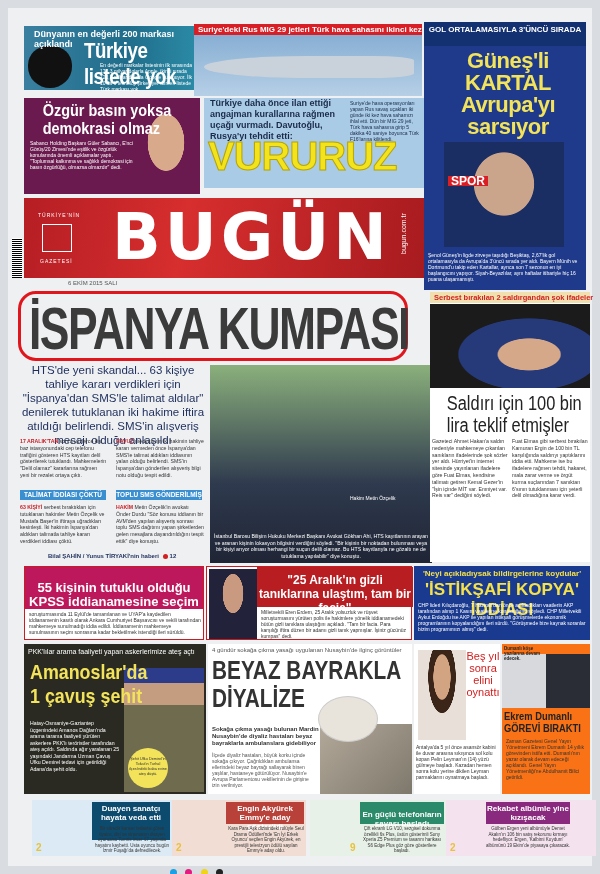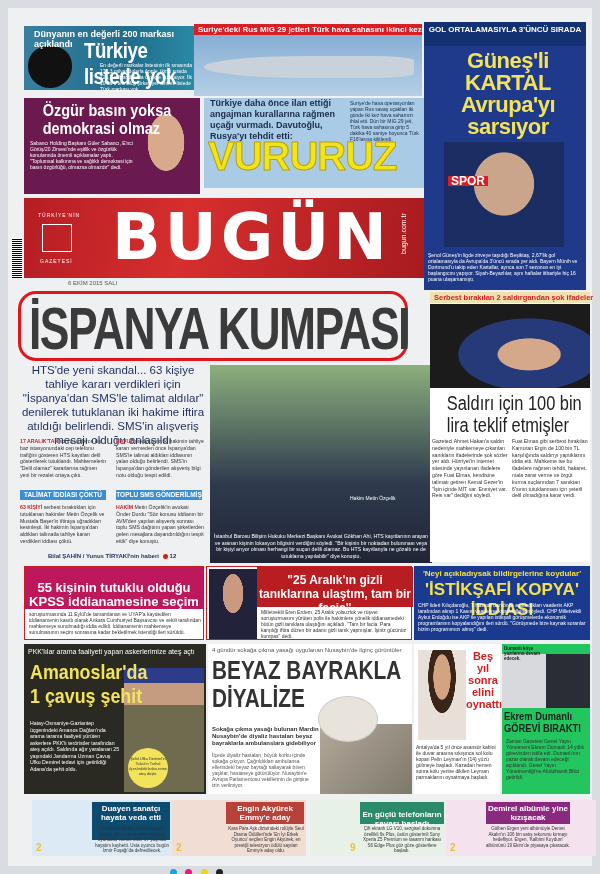--- a/index.html
+++ b/index.html
@@ -86,24 +86,24 @@
 .soldier{left:100px;top:24px;width:80px;height:124px;background:linear-gradient(180deg,#2c3b8a 0 12%,#c49c80 12% 30%,#6e6b4e 30%)}
 .circle-note{left:104px;top:104px;width:40px;height:40px;border-radius:50%;background:#f3e35a;color:#333;font-size:3.8px;text-align:center;padding-top:9px;line-height:5px}
 #beyaz{left:200px;top:636px;width:204px;height:150px;background:#fff}
 #beyaz .kicker{left:4px;top:3px;font-size:6px;color:#555;white-space:nowrap}
 #beyaz .head{left:4px;top:12px;font-size:26px;color:#333;font-weight:bold;line-height:28px;transform:scaleX(0.8);transform-origin:left top;white-space:nowrap}
 #beyaz .deck{left:4px;top:82px;width:110px;font-size:6px;line-height:7px;color:#333;font-weight:bold}
 #beyaz .body{left:4px;top:108px;width:100px;font-size:5px;line-height:6px;color:#555}
 .street{left:112px;top:80px;width:92px;height:70px;background:linear-gradient(135deg,#b3a99a,#7e786c)}
 .amb-circle{left:110px;top:52px;width:60px;height:46px;border-radius:50%;background:#e8e4dc;border:1px solid #ccc}
 #pelin{left:406px;top:636px;width:86px;height:150px;background:#fff}
-#pelin .head{left:52px;top:6px;font-size:11px;color:#d21f1f;font-weight:bold;line-height:12px;text-align:center;width:34px}
+#pelin .head{left:52px;top:6px;font-size:11px;color:#d21f1f;font-weight:normal;line-height:12px;text-align:center;width:34px}
 #pelin .body{left:2px;top:100px;width:82px;font-size:5px;line-height:6px;color:#333}
 .girl{left:4px;top:6px;width:48px;height:90px;background:radial-gradient(ellipse at 50% 30%,#d2a482 0 25%,#3a2518 26% 40%,#e8e0d8 41%)}
-#ekrem{left:494px;top:636px;width:88px;height:150px;background:#22c55e}
+#ekrem{left:494px;top:636px;width:88px;height:150px;background:#f97316}
 #ekrem .tag{left:2px;top:2px;font-size:4.5px;color:#222;font-weight:bold;width:50px}
 #ekrem .head{left:2px;top:66px;font-size:11px;color:#222;font-weight:bold;line-height:12px;width:86px;transform:scaleX(0.85);transform-origin:left top;white-space:nowrap}
 #ekrem .body{left:4px;top:94px;width:82px;font-size:5px;line-height:6px;color:#333}
 .ekrem-photo{left:0;top:10px;width:88px;height:54px;background:linear-gradient(90deg,#d7d9dc 0 50%,#2b2d36 50%)}
 
 .strip{position:absolute;top:792px;height:56px}
 .strip .t{position:absolute;font-size:8px;color:#fff;font-weight:bold;text-align:center;line-height:9px}
 .strip .b{position:absolute;font-size:4.5px;line-height:5.5px;color:#333;text-align:center}
 .strip .num{position:absolute;font-size:10px;color:#e8c23a;font-weight:bold}
 #s1{left:24px;width:140px;background:#dbeaf5}
@@ -250,21 +250,21 @@
     <div class="t" style="left:54px;top:2px;width:78px;height:22px;background:#b8423a;padding-top:2px">Engin Akyürek Emmy'e aday gösterildi</div>
     <div class="b" style="left:56px;top:26px;width:76px">Kara Para Aşk dizisindeki rolüyle Seul Drama Ödülleri'nde 'En İyi Erkek Oyuncu' seçilen Engin Akyürek, en prestijli televizyon ödülü sayılan Emmy'e aday oldu.</div>
     <div class="num" style="left:4px;top:42px">2</div>
   </div>
   <div id="s3" class="strip">
     <div class="t" style="left:50px;top:2px;width:84px;height:22px;background:#2a8a6a;padding-top:8px">En güçlü telefonların savaşı başladı</div>
     <div class="b" style="left:50px;top:26px;width:84px">Çift ekranlı LG V10, sezgisel dokunma özellikli 6s Plus, üstün gösterimli Sony Xperia Z5 Premium ve tasarım harikası S6 Edge Plus göz göze gösterilere başladı.</div>
     <div class="num" style="left:40px;top:42px">9</div>
   </div>
   <div id="s4" class="strip">
-    <div class="t" style="left:40px;top:2px;width:84px;height:22px;background:#8a2a7e;padding-top:2px">Demirel albümle yine kızışacak</div>
+    <div class="t" style="left:40px;top:2px;width:84px;height:22px;background:#8a2a7e;padding-top:2px">Rekabet albümle yine kızışacak</div>
     <div class="b" style="left:40px;top:26px;width:84px">Gülben Ergen yeni albümüyle Demet Akalın'ın 106 bin satış rekorunu kırmayı hedefliyor. Ergen, 'Kalbimi Koydum' albümünü 19 Ekim'de piyasaya çıkaracak.</div>
     <div class="num" style="left:4px;top:42px">2</div>
   </div>
 
   <div class="abs cmyk">
     <span class="dot" style="background:#1aa0e6;width:7px;height:7px"></span>
     <span class="dot" style="background:#e6197e;width:7px;height:7px"></span>
     <span class="dot" style="background:#f1d31a;width:7px;height:7px"></span>
     <span class="dot" style="background:#222;width:7px;height:7px"></span>
   </div>

